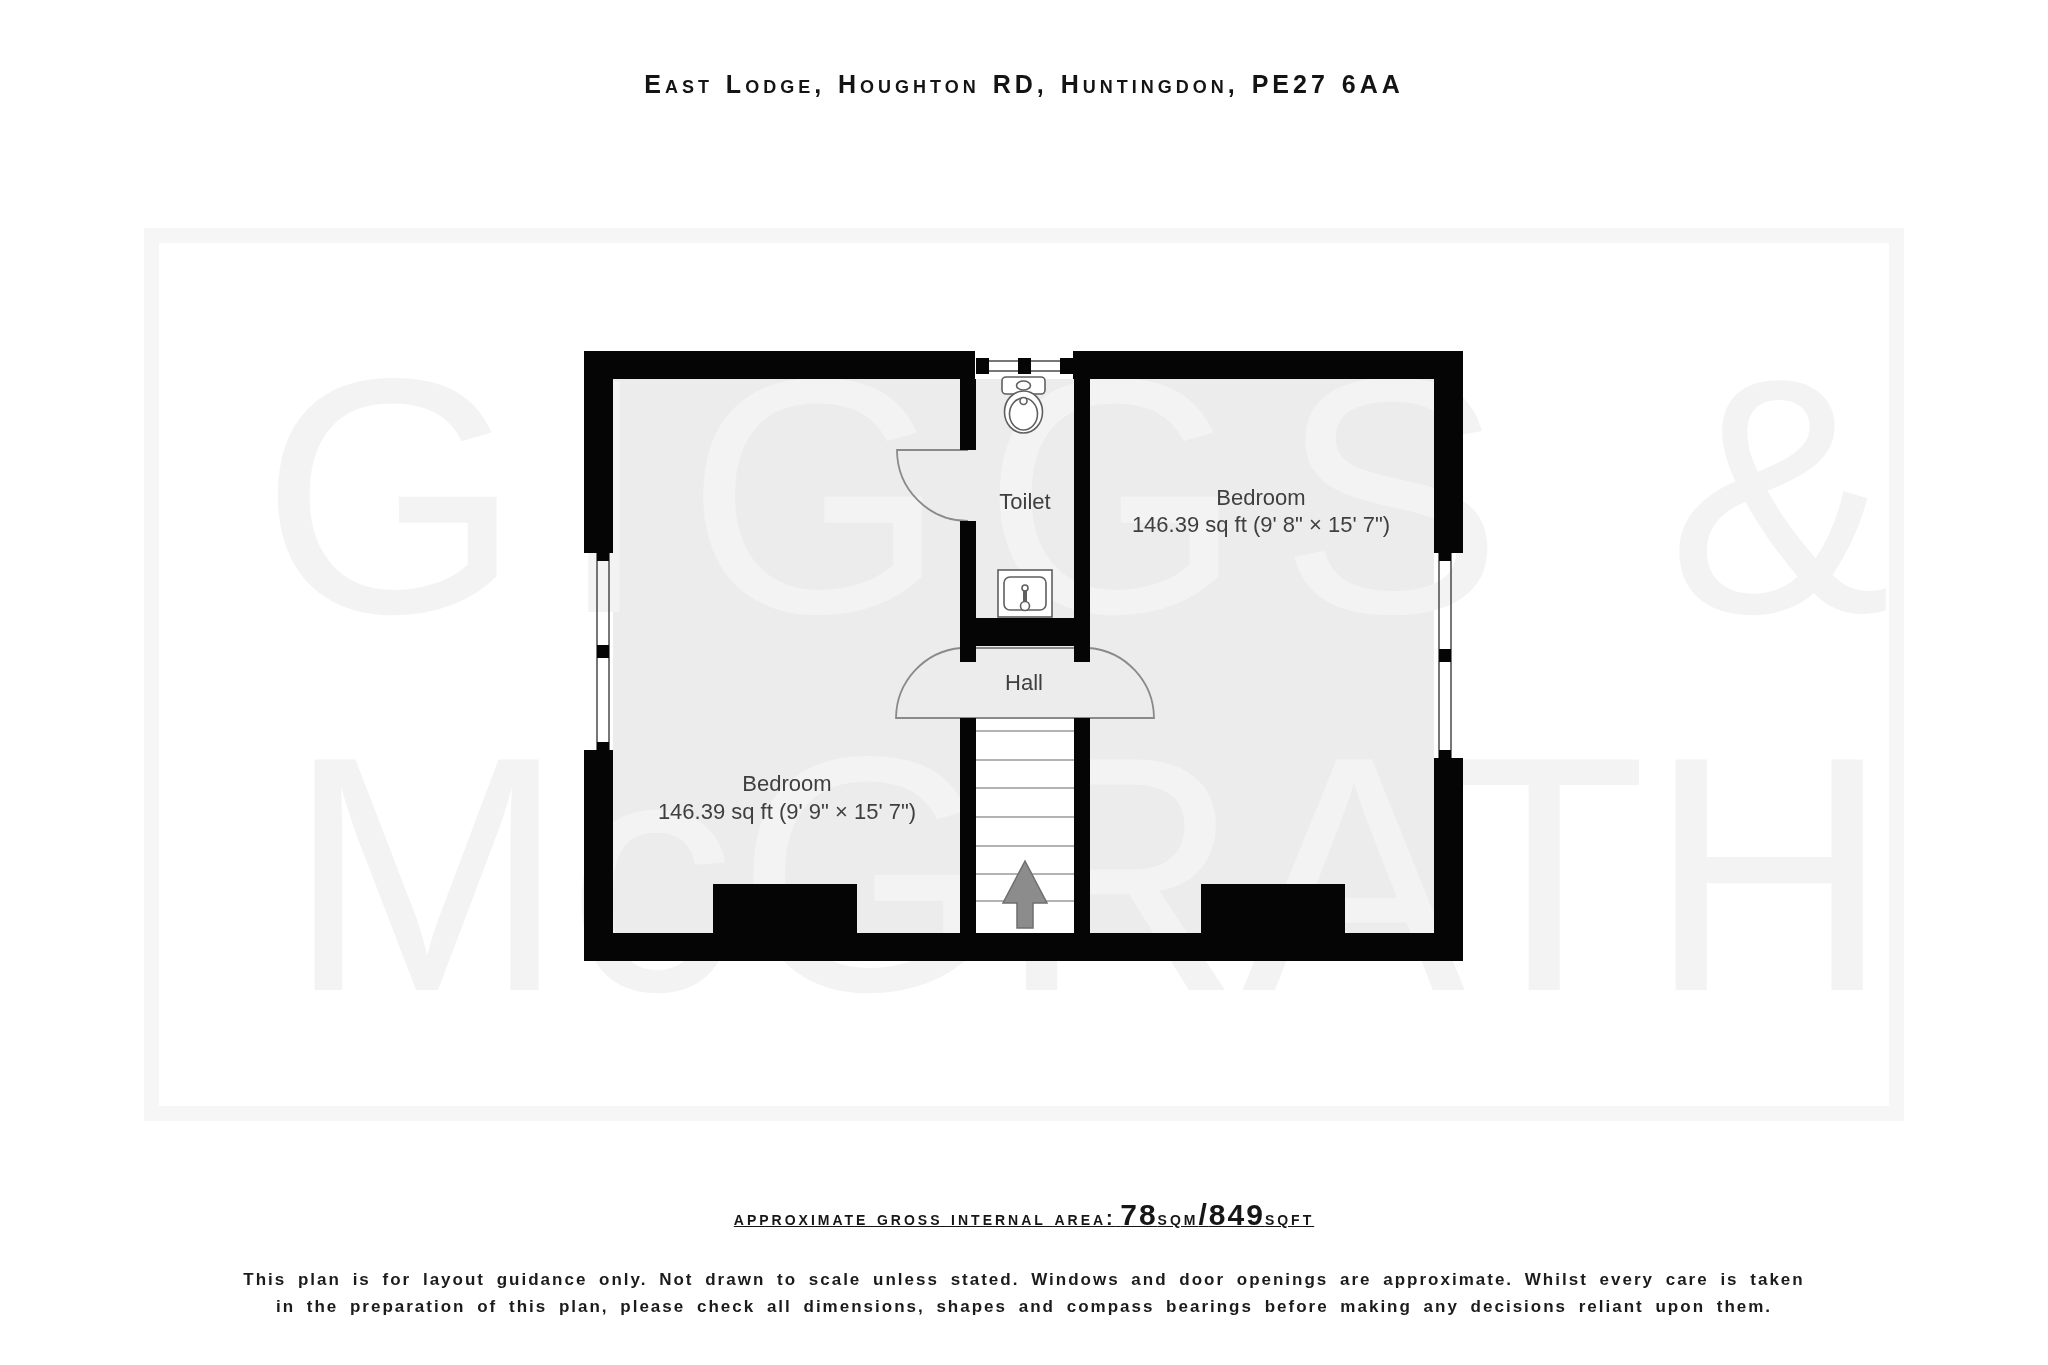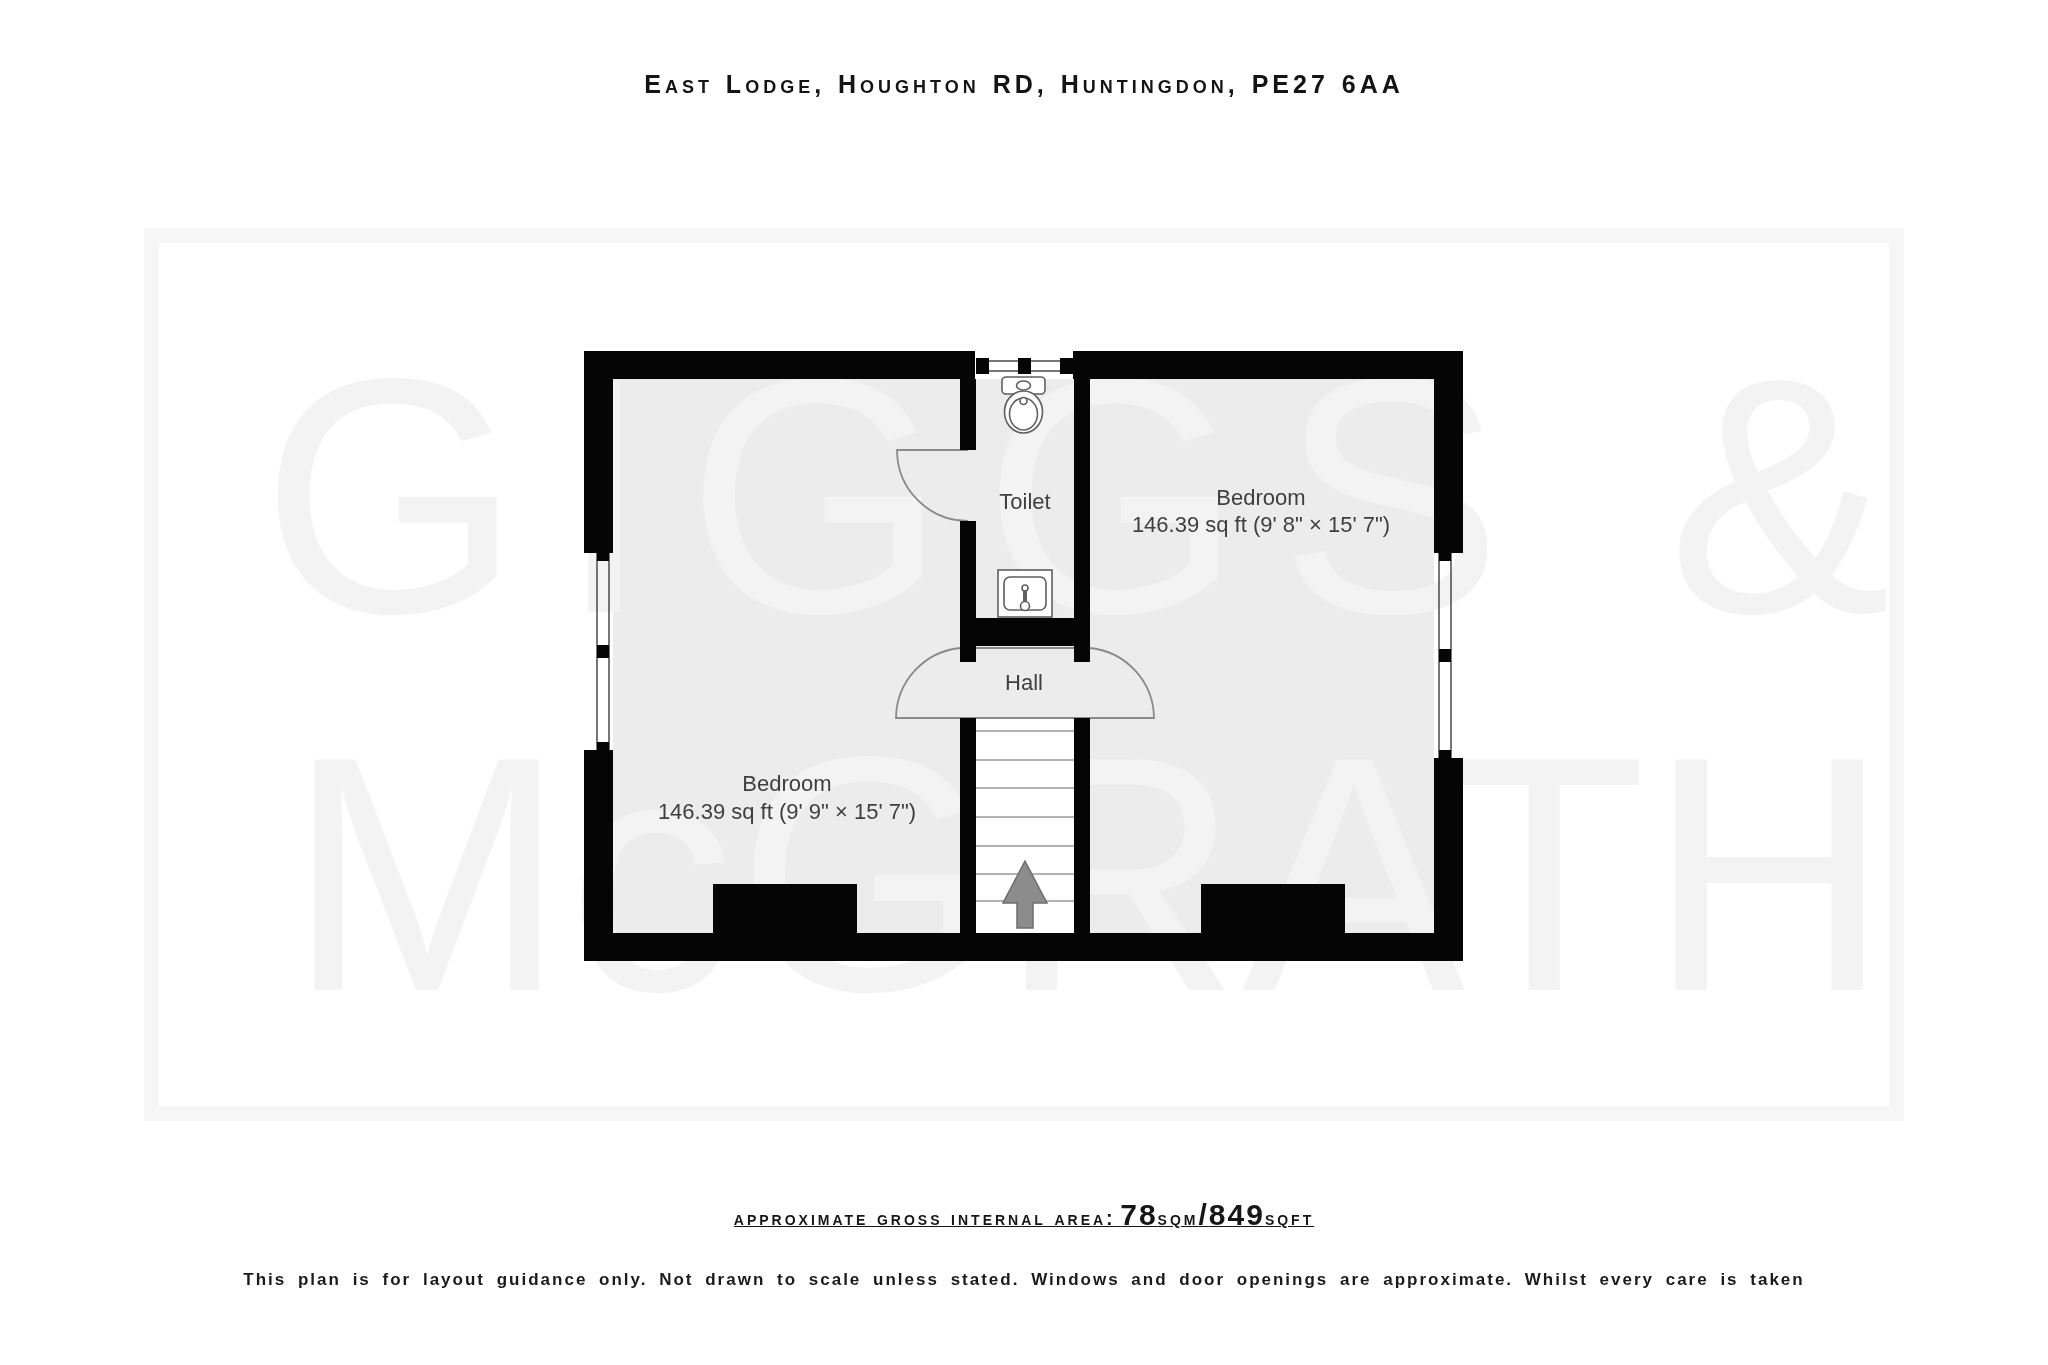--- a/index.html
+++ b/index.html
@@ -165,15 +165,16 @@
     </g>
   </svg>
 
   <div class="area-line">
     <span class="area-label">approximate gross internal area:</span>
     <span class="area-value">78</span><span class="area-unit">sqm</span><span class="area-value">/</span><span class="area-value">849</span><span class="area-unit">sqft</span>
   </div>
 
   <div class="disclaimer">
     <div>This plan is for layout guidance only. Not drawn to scale unless stated. Windows and door openings are approximate. Whilst every care is taken</div>
+    <div>in the preparation of this plan, please check all dimensions, shapes and compass bearings before making any decisions reliant upon them.</div>
   </div>
 
 </div>
 
 </body></html>

